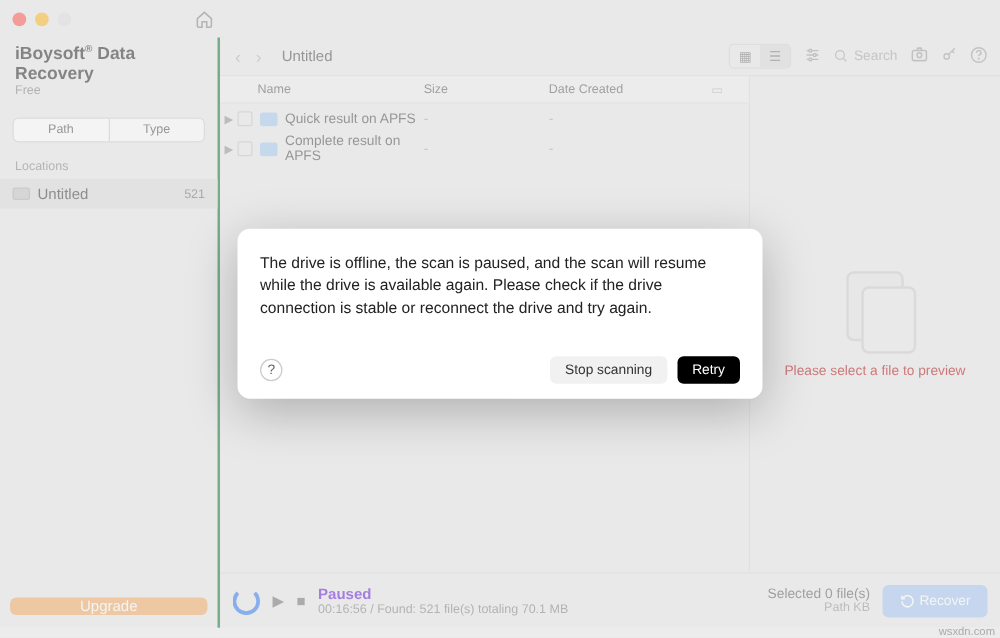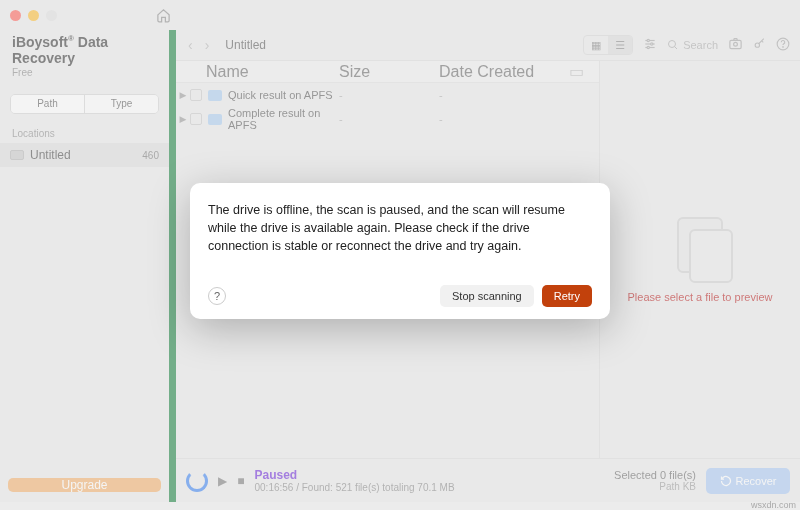--- a/index.html
+++ b/index.html
@@ -5,21 +5,21 @@
   * { box-sizing: border-box; margin: 0; padding: 0; font-family: -apple-system, BlinkMacSystemFont, "Segoe UI", Helvetica, Arial, sans-serif; }
   body { width: 800px; height: 510px; overflow: hidden; background: #ececec; position: relative; }
   .window { width: 800px; height: 502px; background: #ececec; border-radius: 8px; display: flex; flex-direction: column; position: relative; }
   .topbar { height: 30px; display: flex; align-items: center; padding: 0 10px; }
   .traffic { display: flex; gap: 7px; margin-right: 10px; }
   .traffic div { width: 11px; height: 11px; border-radius: 50%; }
   .tl-close { background: #ff5f57; }
   .tl-min { background: #febc2e; }
   .tl-max { background: #e0e0e0; }
   .main-split { flex: 1; display: flex; min-height: 0; }
-  .sidebar { width: 176px; background: #ececec; display: flex; flex-direction: column; border-right: 7px solid #15803d; }
+  .sidebar { width: 176px; background: #ececec; display: flex; flex-direction: column; border-right: 2px solid #15803d; }
   .sbar-top { padding: 0 12px 6px 12px; }
   .home-icon { position:absolute; left:156px; top:8px; color:#8a8a8a; }
   .app-title { font-size: 14px; font-weight: 600; color: #333; margin-top: 4px; }
   .app-title sup { font-size: 8px; }
   .app-sub { font-size: 10px; color: #888; margin-top: 1px; }
   .seg { display: flex; margin: 10px 10px 0 10px; border:1px solid #d4d4d4; border-radius:5px; overflow:hidden; height:20px; }
   .seg div { flex:1; text-align:center; font-size:10px; color:#555; line-height:18px; background:#fdfdfd; }
   .seg .active { background:#fff; }
   .seg div:first-child { border-right:1px solid #d4d4d4; }
   .loc-head { font-size:10px; color:#8b8b8b; padding: 14px 12px 4px 12px; }
@@ -33,21 +33,21 @@
   .nav-arrow { font-size:14px; color:#b5b5b5; padding:0 2px; }
   .crumb { font-size:12px; color:#555; margin-left:6px; }
   .tool-right { position:absolute; right:10px; display:flex; align-items:center; gap:10px; }
   .viewseg { display:flex; border:1px solid #d8d8d8; border-radius:4px; overflow:hidden; height:20px; }
   .viewseg div { width:24px; display:flex; align-items:center; justify-content:center; font-size:11px; color:#888; }
   .viewseg .on { background:#dcdcdc; }
   .search { display:flex; align-items:center; font-size:11px; color:#aaa; }
   .icon-sm { font-size:13px; color:#a5a5a5; }
   .list-area { flex:1; display:flex; min-height:0; border-top:1px solid #dcdcdc; }
   .file-col { flex:1; display:flex; flex-direction:column; border-right:1px solid #dcdcdc; }
-  .list-head { display:flex; height:22px; align-items:center; border-bottom:1px solid #e0e0e0; font-size:16px; color:#666; background:#f0f0f0; }
+  .list-head { display:flex; height:22px; align-items:center; border-bottom:1px solid #e0e0e0; font-size:10px; color:#666; background:#f0f0f0; }
   .col-name { flex:1; padding-left:30px; }
   .col-size { width:100px; }
   .col-date { width:130px; }
   .col-tag { width:30px; color:#bbb; }
   .row { display:flex; height:24px; align-items:center; font-size:11px; color:#555; }
   .row .exp { width:14px; text-align:center; color:#999; font-size:9px; }
   .row .chk { width:12px; height:12px; border:1px solid #c9c9c9; border-radius:2px; margin-right:6px; }
   .row .ficon { width:14px; height:11px; background:#a9cdf0; border-radius:2px; margin-right:6px; }
   .row .rname { flex:1; }
   .row .rsize { width:100px; color:#aaa; }
@@ -69,21 +69,21 @@
   .recover { width:84px; height:26px; background:#a9c9f4; color:#fff; border-radius:5px; display:flex; align-items:center; justify-content:center; font-size:11px; gap:4px; }
   .overlay { position:absolute; inset:0; background:rgba(0,0,0,0); display:flex; align-items:center; justify-content:center; }
   .dim { position:absolute; inset:0; background:rgba(230,230,230,0.45); }
   .dialog { position:relative; width:420px; background:#fff; border-radius:10px; box-shadow:0 10px 40px rgba(0,0,0,0.25); padding:18px 18px 12px 18px; z-index:5; margin-top:0; }
   .dialog .msg { font-size:12.5px; color:#222; line-height:1.45; }
   .dialog .btns { display:flex; align-items:center; margin-top:30px; }
   .dialog .help { width:18px; height:18px; border:1px solid #ccc; border-radius:50%; font-size:11px; color:#666; display:flex; align-items:center; justify-content:center; }
   .dialog .btns-right { margin-left:auto; display:flex; gap:8px; }
   .dialog button { border:none; height:22px; padding:0 12px; border-radius:5px; font-size:11px; cursor:pointer; }
   .btn-stop { background:#f1f1f1; color:#333; border:1px solid #ddd; }
-  .btn-retry { background:#c2410c; color:#fff; }
+  .btn-retry { background:#000000; color:#fff; }
   .watermark { position:absolute; right:4px; bottom:0; font-size:9px; color:#aaa; }
 </style>
 </head>
 <body>
 
 <div class="window">
 
   <div class="topbar">
     <div class="traffic">
       <div class="tl-close"></div>
@@ -104,21 +104,21 @@
         <div class="app-sub">Free</div>
       </div>
       <div class="seg">
         <div class="active">Path</div>
         <div>Type</div>
       </div>
       <div class="loc-head">Locations</div>
       <div class="loc-item">
         <div class="drv-icon"></div>
         <span>Untitled</span>
-        <span class="count">460</span>
+        <span class="count">521</span>
       </div>
       <div class="sidebar-spacer"></div>
       <div class="upgrade">Upgrade</div>
     </div>
 
     <div class="content">
       <div class="toolbar">
         <span class="nav-arrow">‹</span>
         <span class="nav-arrow">›</span>
         <span class="crumb">Untitled</span>

